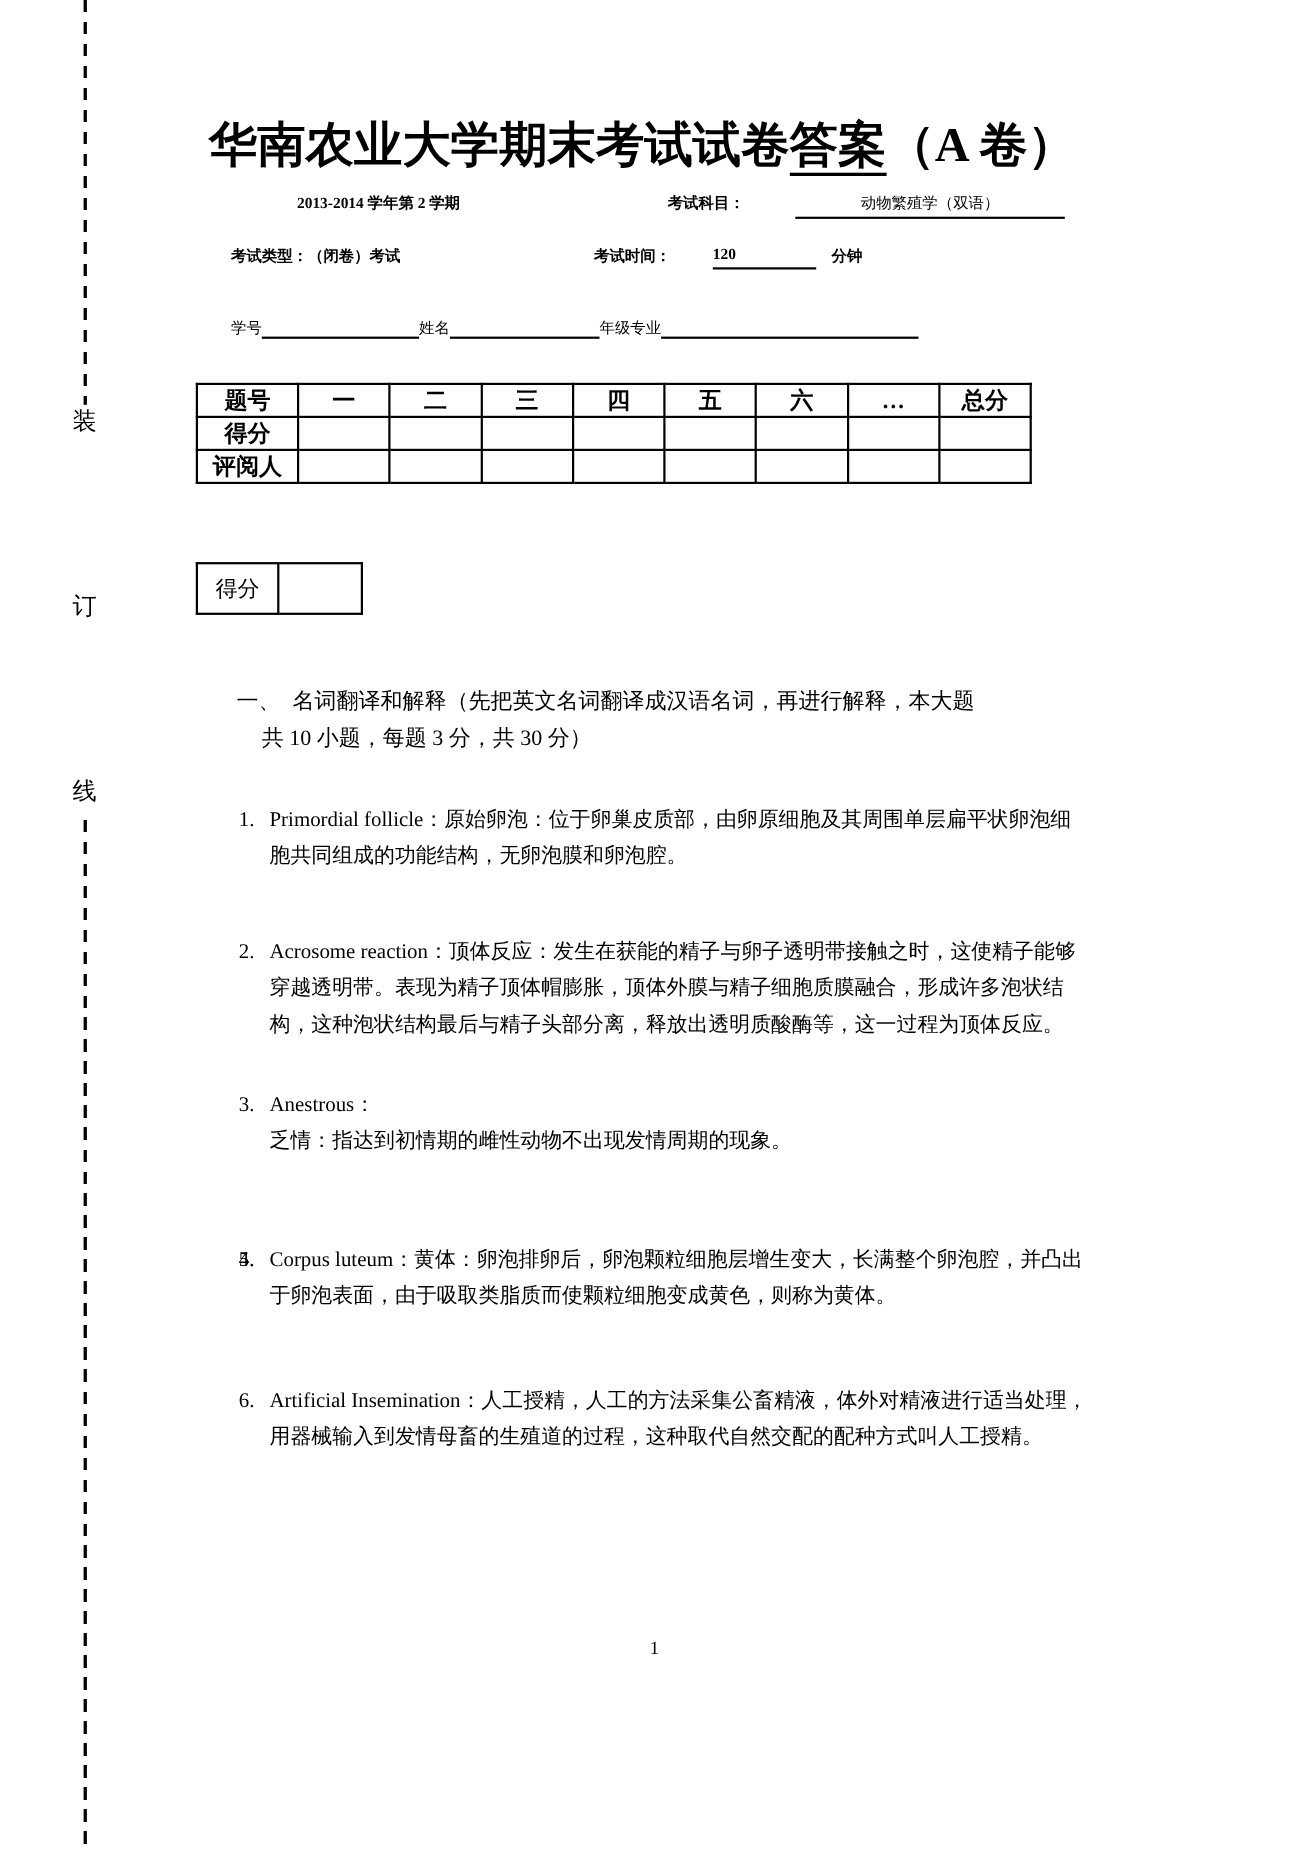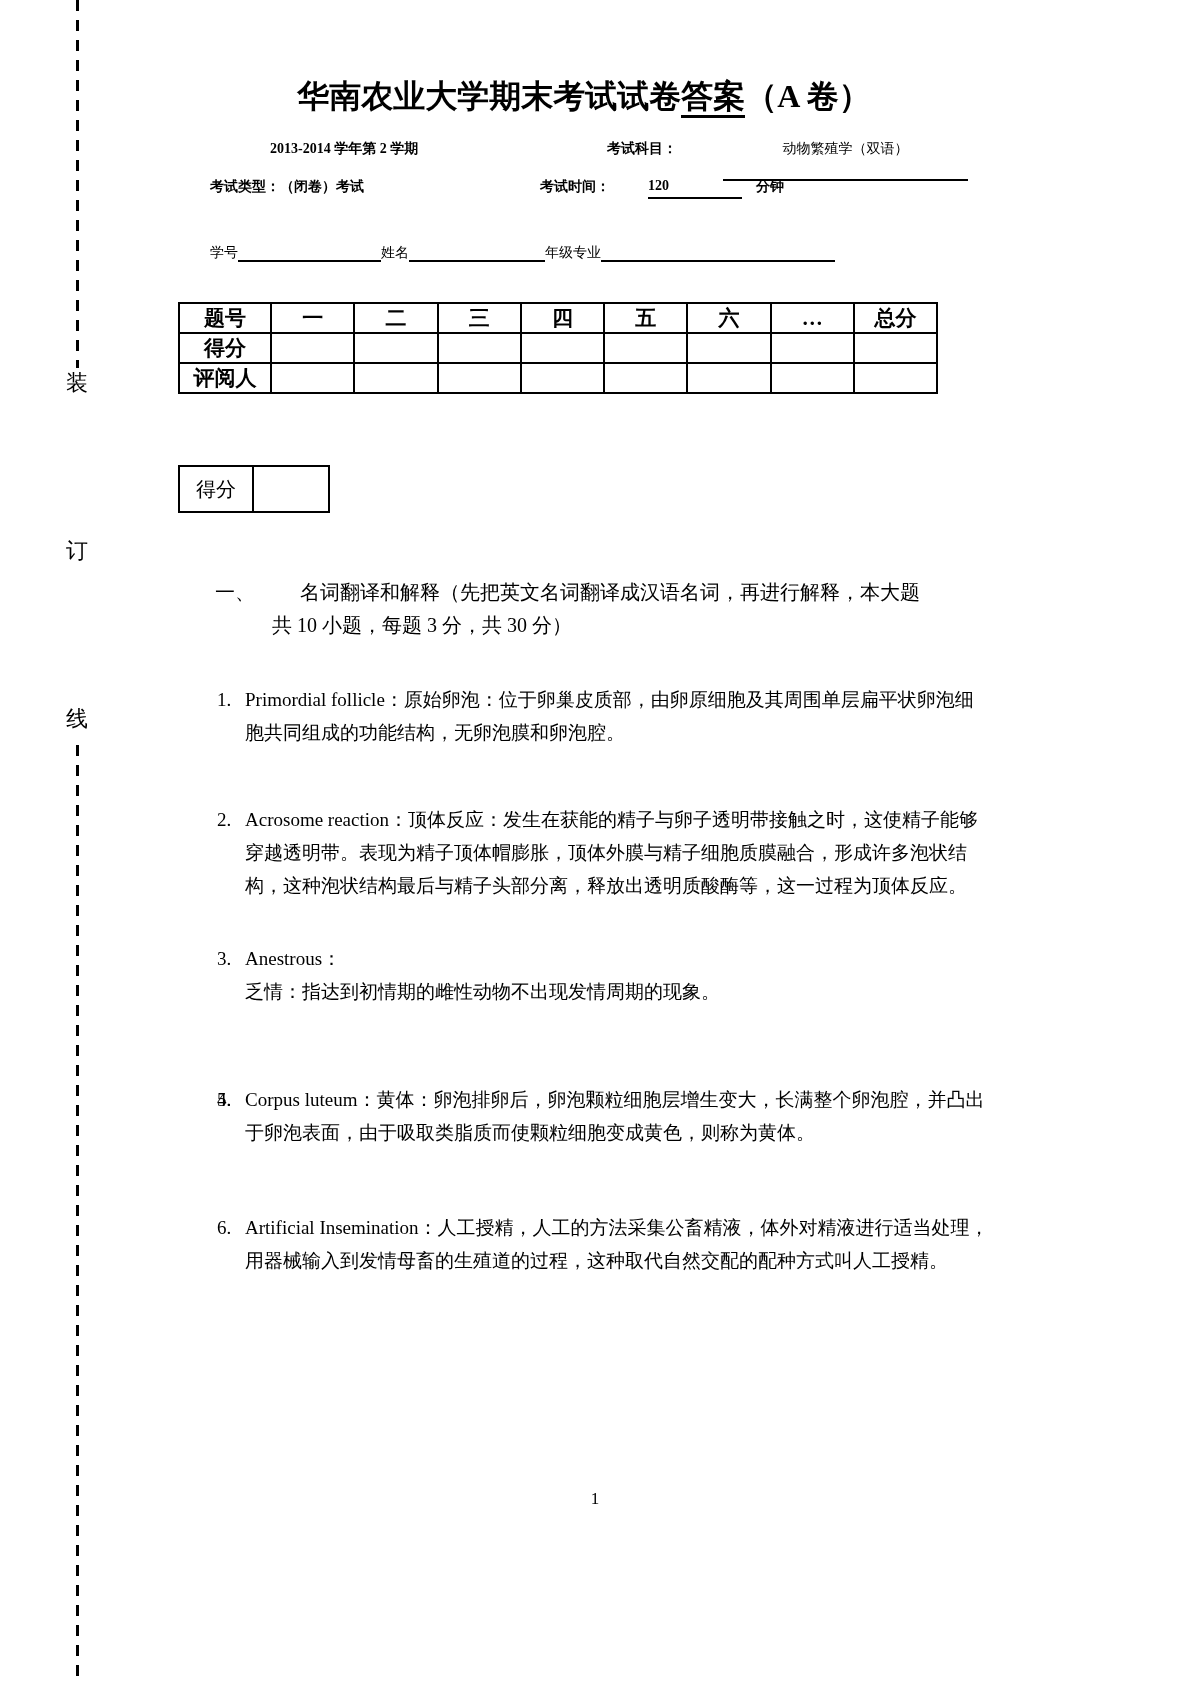--- a/index.html
+++ b/index.html
@@ -20,34 +20,34 @@
     position:absolute; left:66px; font-size:22px; line-height:22px; color:#000;
   }
   .bind-zhuang { top:372px; }
   .bind-ding   { top:540px; }
   .bind-xian   { top:708px; }
 
   
   .content { position:absolute; left:178px; top:0; width:812px; }
 
   .title {
-    margin-top:76px; text-align:center;
-    font-size:32px; font-weight:bold; line-height:40px; white-space:nowrap;
+    margin-top:112px; text-align:center;
+    font-size:44px; font-weight:bold; line-height:40px; white-space:nowrap;
   }
   .title .u { text-decoration:none; border-bottom:3px solid #000; padding-bottom:1px; }
 
   .meta-line { position:relative; height:30px; font-size:14px; }
   .meta-1 { margin-top:24px; }
-  .meta-2 { margin-top:8px; }
+  .meta-2 { margin-top:18px; }
   .meta-3 { margin-top:28px; }
   .b { font-weight:bold; }
   .pos { position:absolute; top:0; white-space:nowrap; }
   .subject-value {
     left:545px; width:245px; text-align:center;
-    border-bottom:2px solid #000; padding-bottom:21px;
+    border-bottom:2px solid #000; padding-bottom:3px;
   }
   .time-value {
     left:470px; width:94px; text-align:left; font-weight:bold;
     border-bottom:2px solid #000; padding-bottom:3px;
   }
   .blank-line {
     display:inline-block; border-bottom:2px solid #000; height:26px;
     vertical-align:bottom;
   }
   .blank-sid  { width:143px; }
@@ -67,21 +67,21 @@
 
   
   table.score-box { margin-top:71px; border-collapse:collapse; }
   table.score-box td { border:2px solid #000; height:46px; font-size:20px; text-align:center; }
   .score-box-label { width:74px; }
   .score-box-value { width:76px; }
 
   
   .section { position:relative; margin-top:63px; padding-left:37px; font-size:20px; line-height:33px; }
   .sec-num { position:absolute; left:37px; top:0; }
-  .sec-text { margin-left:57px; text-indent:28px; white-space:pre-wrap; }
+  .sec-text { margin-left:23px; text-indent:28px; white-space:pre-wrap; }
 
   
   ol.items { list-style:none; }
   ol.items li { position:relative; padding-left:67px; font-size:19px; line-height:33px; }
   ol.items li .num { position:absolute; left:39px; top:0; }
   ol.items li .txt { white-space:pre-wrap; }
   li.it-1 { margin-top:41px; }
   li.it-2 { margin-top:54px; }
   li.it-3 { margin-top:40px; }
   li.it-4 { margin-top:75px; }

